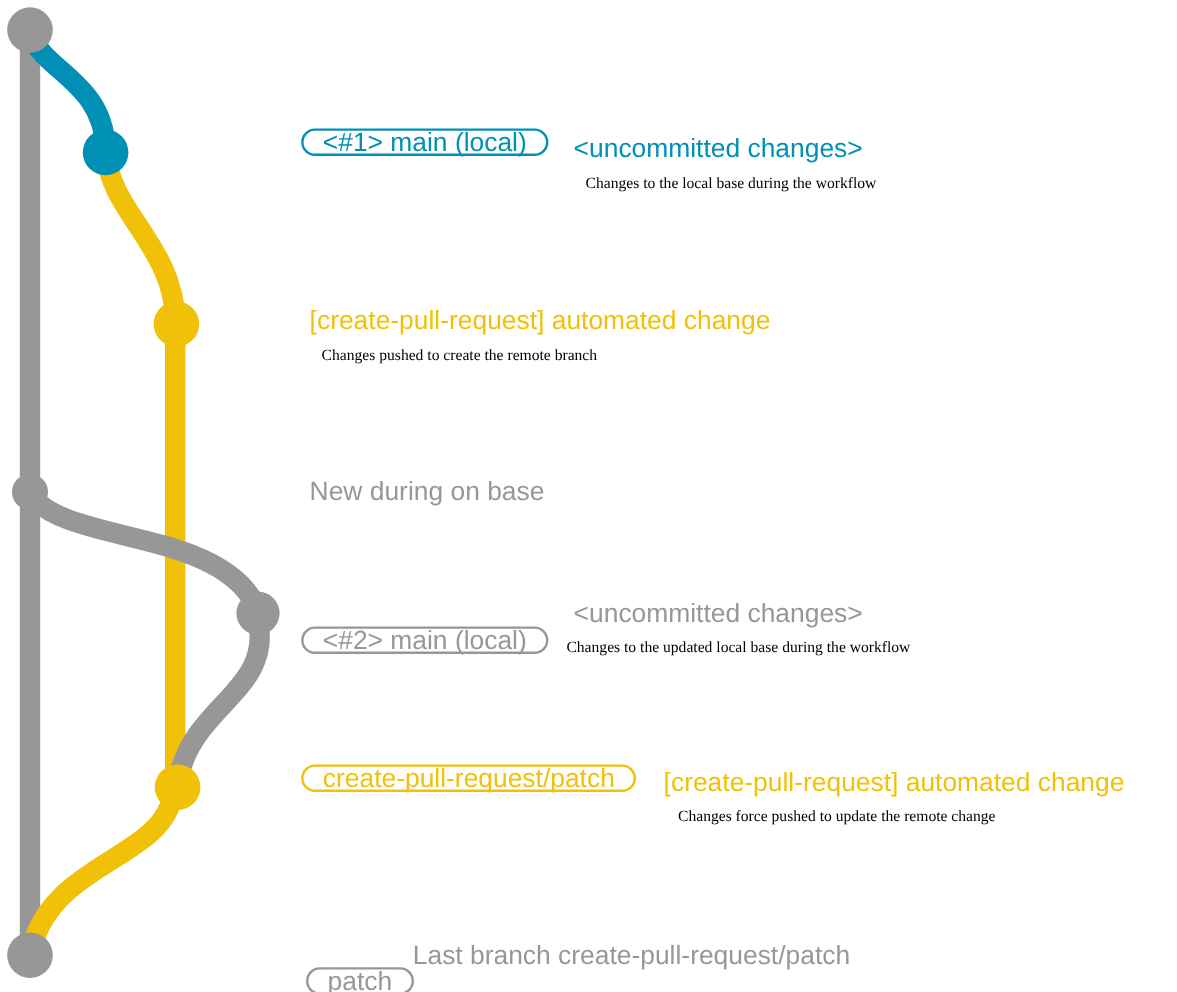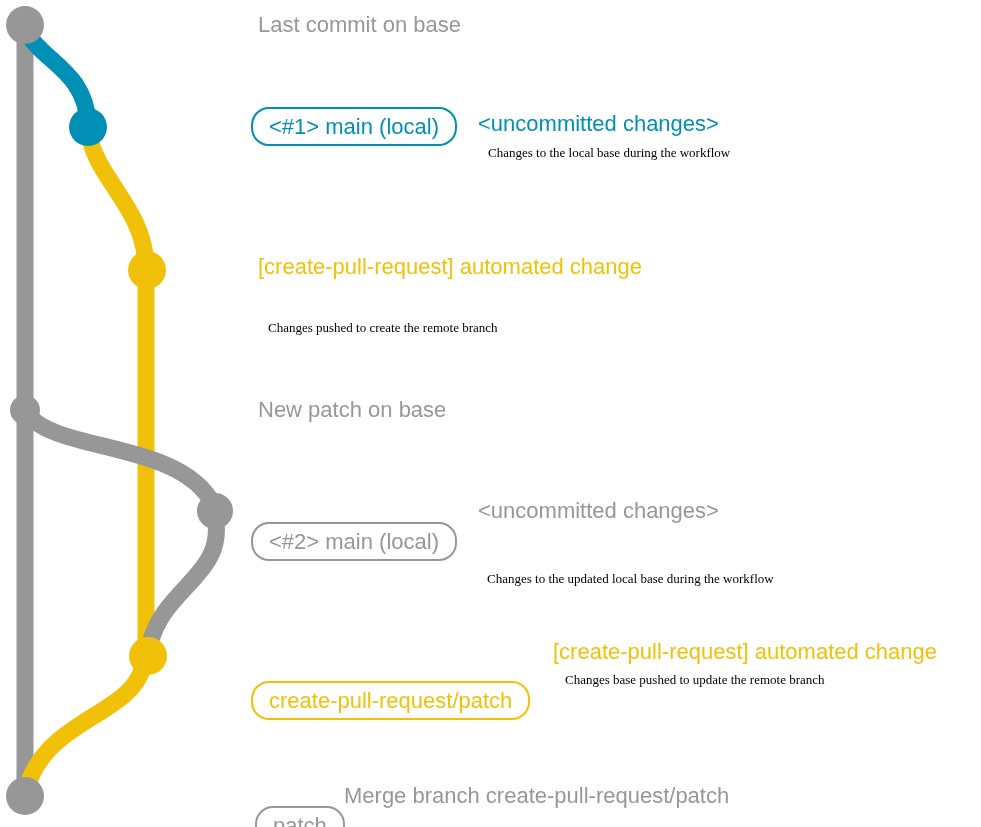--- a/index.html
+++ b/index.html
@@ -27,30 +27,30 @@
   .note{
     position:absolute;
     font-family:"Liberation Serif",serif;
     font-size:13px;color:var(--note-black);
     line-height:1;white-space:nowrap;
   }
   .badge{
     position:absolute;
     display:inline-flex;align-items:center;justify-content:center;
     box-sizing:border-box;
-    height:39px;
+    height:23px;
     padding:0 16px;
     border-width:2px;border-style:solid;
     border-radius:18px;
     font-size:22px;white-space:nowrap;
     background:#fff;
   }
   .b-blue{border-color:var(--local-blue);color:var(--local-blue);}
   .b-gray{border-color:var(--base-gray);color:var(--base-gray);margin-top:28px;}
-  .b-yellow{border-color:var(--branch-yellow);color:var(--branch-yellow);margin-top:44px;}
+  .b-yellow{border-color:var(--branch-yellow);color:var(--branch-yellow);}
 </style>
 </head>
 <body>
 
 <div class="stage">
 
   <svg class="graph-svg" width="250" height="827" viewBox="0 0 250 827">
 
     <path class="branch s-gray" d="M 25 25 L 25 796"></path>
 
@@ -68,35 +68,34 @@
 
     <circle class="f-gray" cx="25" cy="25" r="19"></circle>
     <circle class="f-blue" cx="88" cy="127" r="19"></circle>
     <circle class="f-yellow" cx="147" cy="270" r="19"></circle>
     <circle class="f-gray" cx="25" cy="410" r="15"></circle>
     <circle class="f-gray" cx="215" cy="511" r="18"></circle>
     <circle class="f-yellow" cx="148" cy="656" r="19"></circle>
     <circle class="f-gray" cx="25" cy="796" r="19"></circle>
   </svg>
 
-  <div class="ann title t-gray" style="left:258px;top:14px;">Last commit on base</div>
 
   <div class="badge b-blue" style="left:251px;top:107px;">&lt;#1&gt; main (local)</div>
   <div class="ann title t-blue" style="left:478px;top:113px;">&lt;uncommitted changes&gt;</div>
   <div class="note" style="left:488px;top:146px;">Changes to the local base during the workflow</div>
 
   <div class="ann title t-yellow" style="left:258px;top:256px;">[create-pull-request] automated change</div>
-  <div class="note" style="left:268px;top:289px;margin-top:32px;">Changes pushed to create the remote branch</div>
+  <div class="note" style="left:268px;top:289px;">Changes pushed to create the remote branch</div>
 
-  <div class="ann title t-gray" style="left:258px;top:399px;">New patch on base</div>
+  <div class="ann title t-gray" style="left:258px;top:399px;">New during on base</div>
 
   <div class="badge b-gray" style="left:251px;top:494px;">&lt;#2&gt; main (local)</div>
   <div class="ann title t-gray" style="left:478px;top:500px;">&lt;uncommitted changes&gt;</div>
-  <div class="note" style="left:487px;top:532px;margin-top:40px;">Changes to the updated local base during the workflow</div>
+  <div class="note" style="left:472px;top:532px;">Changes to the updated local base during the workflow</div>
 
   <div class="badge b-yellow" style="left:251px;top:637px;">create-pull-request/patch</div>
   <div class="ann title t-yellow" style="left:553px;top:641px;">[create-pull-request] automated change</div>
-  <div class="note" style="left:565px;top:673px;">Changes base pushed to update the remote branch</div>
+  <div class="note" style="left:565px;top:673px;">Changes force pushed to update the remote change</div>
 
   <div class="badge b-gray" style="left:255px;top:778px;">patch</div>
-  <div class="ann title t-gray" style="left:344px;top:785px;">Merge branch create-pull-request/patch</div>
+  <div class="ann title t-gray" style="left:344px;top:785px;">Last branch create-pull-request/patch</div>
 
 </div>
 
 </body></html>

